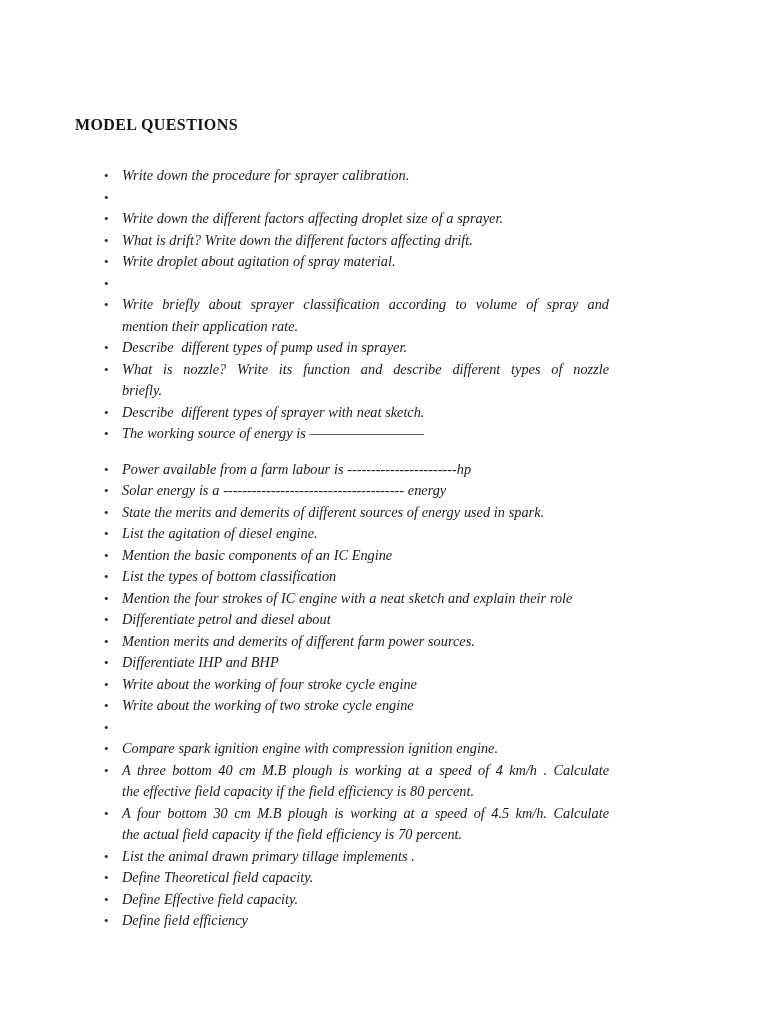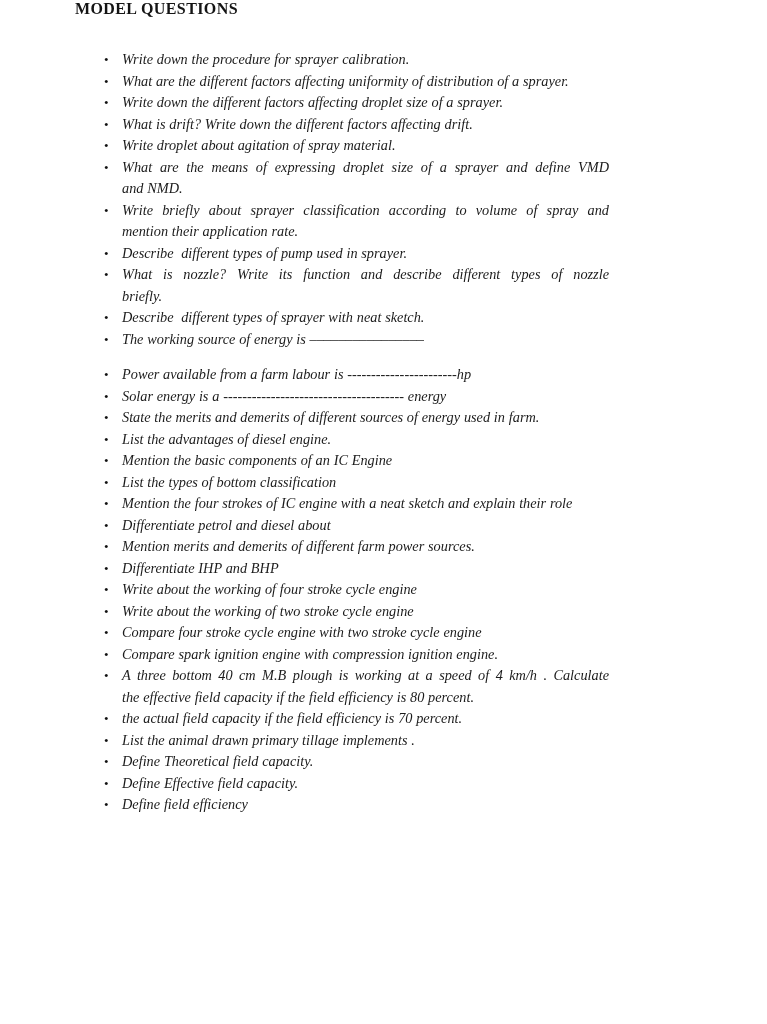--- a/index.html
+++ b/index.html
@@ -9,20 +9,21 @@
   }
   .doc-page {
     position: relative;
     width: 767px;
     height: 1024px;
     background: #ffffff;
     overflow: hidden;
     font-family: "Liberation Serif", "DejaVu Serif", serif;
     color: #1b1b1b;
     box-sizing: border-box;
+    padding-top: 116px;
   }
   .page-title {
     margin: 0 0 0 75px;
     font-size: 16px;
     font-weight: bold;
     letter-spacing: 0.4px;
     color: #141414;
   }
   .question-list {
     list-style: none;
@@ -72,40 +73,35 @@
 
 <div class="doc-page">
   <h1 class="page-title">MODEL QUESTIONS</h1>
   <ul class="question-list" id="question-list">
       <li class="question-item">
         <span class="bullet">•</span>
         <span class="q-text">Write down the procedure for sprayer calibration.</span>
       </li>
       <li class="question-item">
         <span class="bullet">•</span>
-        <span class="q-text">What are the different factors affecting uniformity of distribution of a sprayer.</span>
       </li>
       <li class="question-item">
         <span class="bullet">•</span>
         <span class="q-text">Write down the different factors affecting droplet size of a sprayer.</span>
       </li>
       <li class="question-item">
         <span class="bullet">•</span>
         <span class="q-text">What is drift? Write down the different factors affecting drift.</span>
       </li>
       <li class="question-item">
         <span class="bullet">•</span>
         <span class="q-text">Write droplet about agitation of spray material.</span>
       </li>
       <li class="question-item">
         <span class="bullet">•</span>
-        <span class="q-text multi">
-          <span class="line jline">What are the means of expressing droplet size of a sprayer and define VMD</span>
-          <span class="line">and NMD.</span>
-        </span>
       </li>
       <li class="question-item">
         <span class="bullet">•</span>
         <span class="q-text multi">
           <span class="line jline">Write briefly about sprayer classification according to volume of spray and</span>
           <span class="line">mention their application rate.</span>
         </span>
       </li>
       <li class="question-item">
         <span class="bullet">•</span>
@@ -129,25 +125,25 @@
       <li class="question-item gap-before">
         <span class="bullet">•</span>
         <span class="q-text">Power available from a farm labour is -----------------------hp</span>
       </li>
       <li class="question-item">
         <span class="bullet">•</span>
         <span class="q-text">Solar energy is a -------------------------------------- energy</span>
       </li>
       <li class="question-item">
         <span class="bullet">•</span>
-        <span class="q-text">State the merits and demerits of different sources of energy used in farm.</span>
-      </li>
-      <li class="question-item">
-        <span class="bullet">•</span>
-        <span class="q-text">List the advantages of diesel engine.</span>
+        <span class="q-text">State the merits and demerits of different sources of energy used in spark.</span>
+      </li>
+      <li class="question-item">
+        <span class="bullet">•</span>
+        <span class="q-text">List the agitation of diesel engine.</span>
       </li>
       <li class="question-item">
         <span class="bullet">•</span>
         <span class="q-text">Mention the basic components of an IC Engine</span>
       </li>
       <li class="question-item">
         <span class="bullet">•</span>
         <span class="q-text">List the types of bottom classification</span>
       </li>
       <li class="question-item">
@@ -169,36 +165,36 @@
       <li class="question-item">
         <span class="bullet">•</span>
         <span class="q-text">Write about the working of four stroke cycle engine</span>
       </li>
       <li class="question-item">
         <span class="bullet">•</span>
         <span class="q-text">Write about the working of two stroke cycle engine</span>
       </li>
       <li class="question-item">
         <span class="bullet">•</span>
-        <span class="q-text">Compare four stroke cycle engine with two stroke cycle engine</span>
       </li>
       <li class="question-item">
         <span class="bullet">•</span>
         <span class="q-text">Compare spark ignition engine with compression ignition engine.</span>
       </li>
       <li class="question-item">
         <span class="bullet">•</span>
         <span class="q-text multi">
           <span class="line jline">A three bottom 40 cm M.B plough is working at a speed of 4 km/h . Calculate</span>
           <span class="line">the effective field capacity if the field efficiency is 80 percent.</span>
         </span>
       </li>
       <li class="question-item">
         <span class="bullet">•</span>
         <span class="q-text multi">
+          <span class="line jline">A four bottom 30 cm M.B plough is working at a speed of 4.5 km/h. Calculate</span>
           <span class="line">the actual field capacity if the field efficiency is 70 percent.</span>
         </span>
       </li>
       <li class="question-item">
         <span class="bullet">•</span>
         <span class="q-text">List the animal drawn primary tillage implements .</span>
       </li>
       <li class="question-item">
         <span class="bullet">•</span>
         <span class="q-text">Define Theoretical field capacity.</span>

